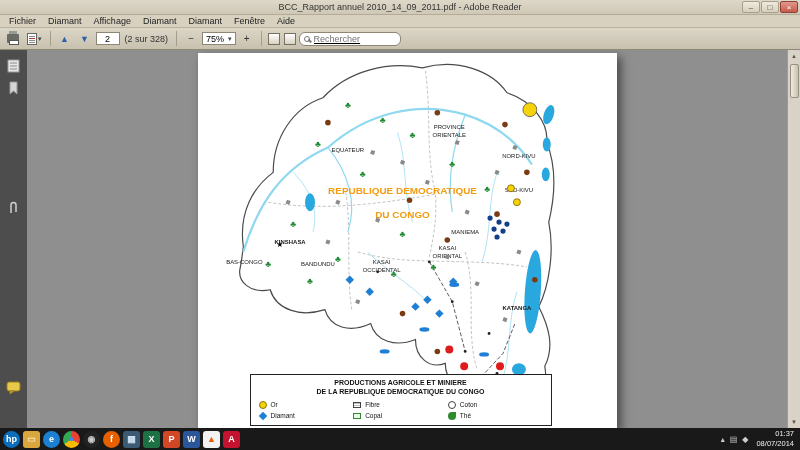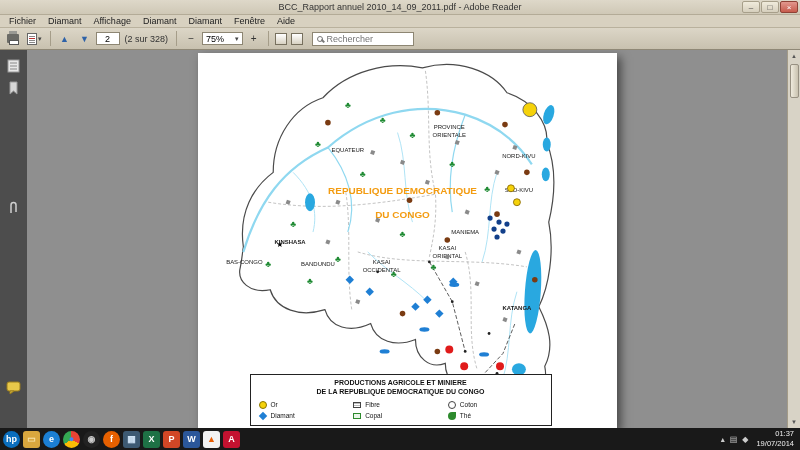--- a/index.html
+++ b/index.html
@@ -23,24 +23,24 @@
   
   .toolbar { height:22px; background:linear-gradient(#dcd6c7,#c8c1af); border-bottom:1px solid #8f8876;
              display:flex; align-items:center; gap:2px; padding:0 4px; flex:0 0 auto; }
   .tbtn { height:17px; min-width:18px; border:1px solid transparent; background:transparent; font-size:10px;
           display:flex; align-items:center; justify-content:center; color:#333; padding:0 2px; }
   .tbtn.blue { color:#2e62a8; font-size:9px; font-weight:bold; }
   .caret { font-size:7px; color:#444; margin-left:1px; }
   .sep { width:1px; height:15px; background:#a59d89; margin:0 3px; }
   .page-input { width:24px; height:13px; font-size:9px; border:1px solid #8d8673; background:#fff; text-align:center; }
   .small-label { font-size:9px; color:#333; margin:16px 3px; white-space:nowrap; }
-  .zoom-box { height:13px; border:1px solid #8d8673; background:#fff; font-size:9px; display:flex; align-items:center; padding:0 3px; gap:10px; }
+  .zoom-box { height:13px; border:1px solid #8d8673; background:#fff; font-size:9px; display:flex; align-items:center; padding:0 3px; gap:3px; }
   .viewbox { width:12px; height:12px; border:1px solid #77705e; background:linear-gradient(#fff,#d8d2c2); margin:0 1px; }
-  .search { margin-left:6px; height:14px; width:102px; background:#fff; border:1px solid #8d8673; border-radius:0;
-            display:flex; align-items:center; padding:0 4px; gap:4px; }
+  .search { height:14px; width:102px; background:#fff; border:1px solid #8d8673; border-radius:6px;
+            display:flex; align-items:center; padding:0 4px; gap:4px;text-decoration:underline; }
   .search input { border:none; outline:none; font-size:9px; width:100%; color:#555; background:transparent; }
   .mag { width:6px; height:6px; border:1.5px solid #777; border-radius:50%; position:relative; flex:0 0 auto; }
   .mag::after { content:''; position:absolute; width:4px; height:1.5px; background:#777; transform:rotate(45deg); right:-3px; bottom:-1px; }
 
   
   .printer { width:12px; height:9px; background:#6b6b66; border-radius:1px; position:relative; }
   .printer::before { content:''; position:absolute; top:-3px; left:2px; width:8px; height:3px; background:#9a9a94; }
   .printer::after { content:''; position:absolute; bottom:-2px; left:2px; width:8px; height:3px; background:#fff; border:1px solid #555; }
   .docicon { width:10px; height:12px; background:#fff; border:1px solid #666; position:relative; }
   .docicon::after { content:''; position:absolute; left:1px; top:2px; width:6px; height:1px; box-shadow:0 2px #b33, 0 4px #888, 0 6px #888; background:#888; }
@@ -351,17 +351,17 @@
         <div class="tb-icon" style="background: rgb(196, 18, 48); color: rgb(255, 255, 255); border-radius: 3px;">A</div>
       </div>
     <div class="tray">
       <span id="tray-icons" style="display:flex;gap:5px">
           <span>▴</span>
           <span>▤</span>
           <span>◆</span>
         </span>
       <div class="clock">
         <div>01:37</div>
-        <div>19/07/2014</div>
+        <div>08/07/2014</div>
       </div>
     </div>
   </div>
 </div>
 
 </body></html>

